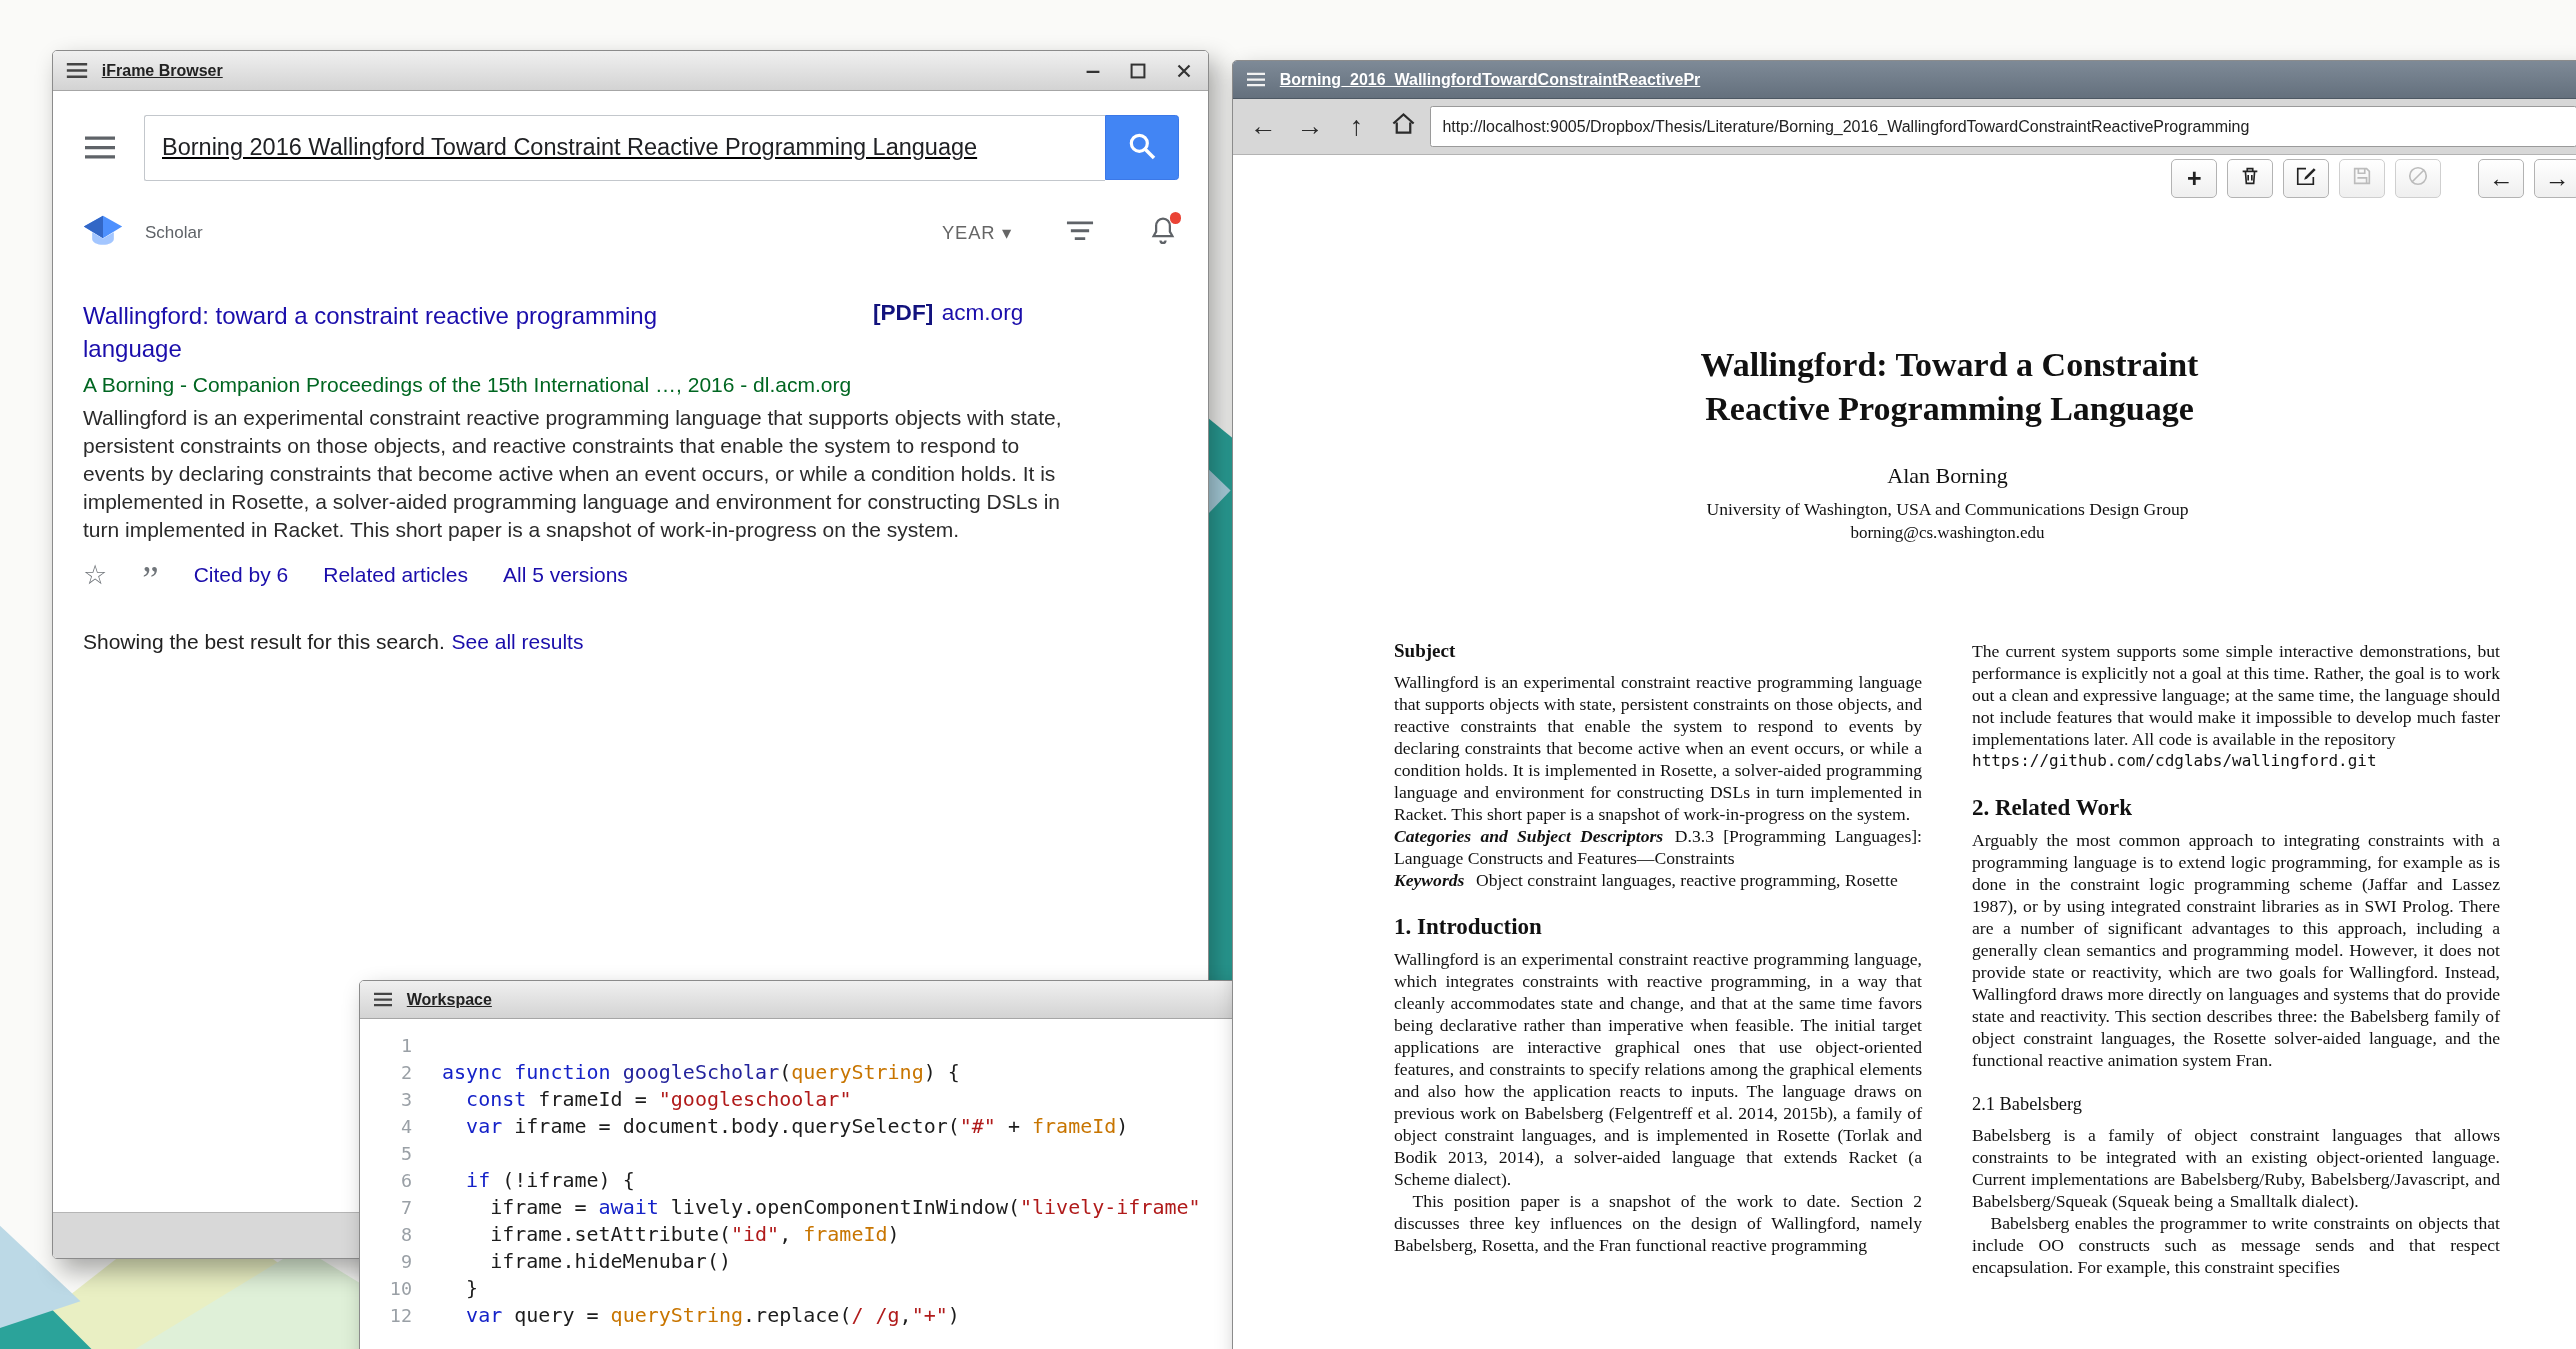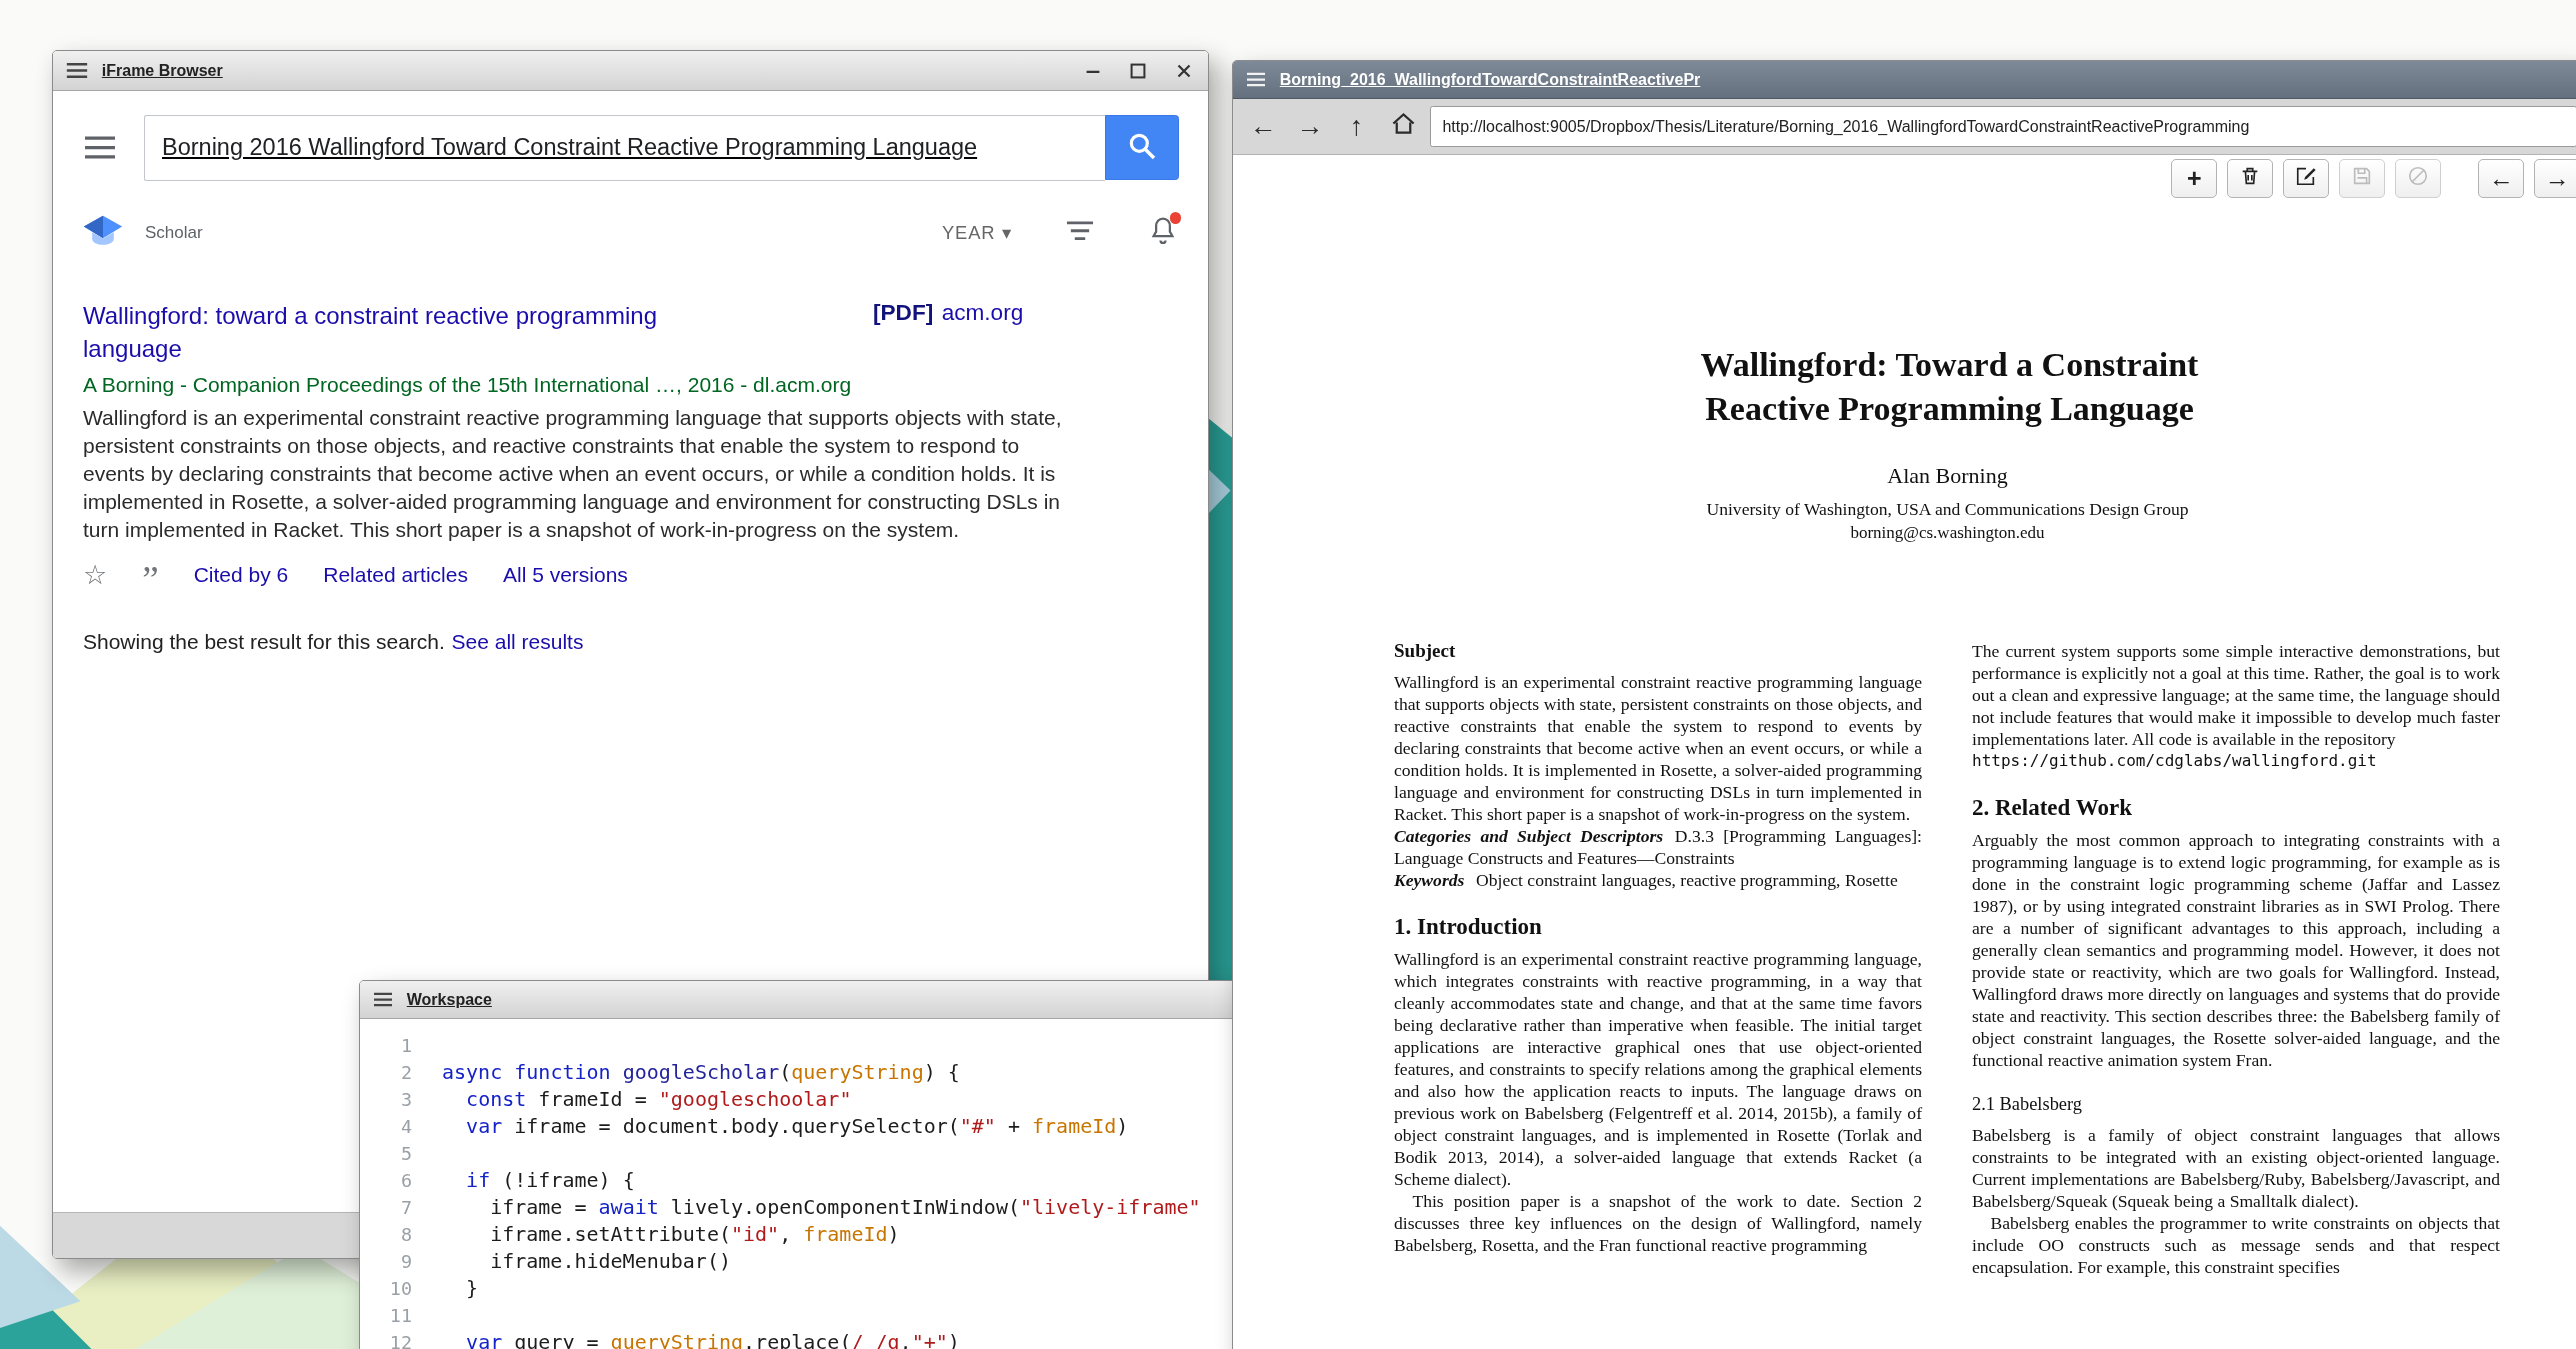--- a/index.html
+++ b/index.html
@@ -239,21 +239,20 @@
         <div class="code-line"><span class="code-gutter">1</span><span></span></div>
         <div class="code-line"><span class="code-gutter">2</span><span><span class="tok-kw">async</span><span class="tok-pl"> </span><span class="tok-kw">function</span><span class="tok-pl"> </span><span class="tok-fn">googleScholar</span><span class="tok-pl">(</span><span class="tok-vr">queryString</span><span class="tok-pl">) {</span></span></div>
         <div class="code-line"><span class="code-gutter">3</span><span><span class="tok-pl">  </span><span class="tok-kw">const</span><span class="tok-pl"> frameId = </span><span class="tok-str">"googleschoolar"</span></span></div>
         <div class="code-line"><span class="code-gutter">4</span><span><span class="tok-pl">  </span><span class="tok-kw">var</span><span class="tok-pl"> iframe = document.body.querySelector(</span><span class="tok-str">"#"</span><span class="tok-pl"> + </span><span class="tok-vr">frameId</span><span class="tok-pl">)</span></span></div>
         <div class="code-line"><span class="code-gutter">5</span><span></span></div>
         <div class="code-line"><span class="code-gutter">6</span><span><span class="tok-pl">  </span><span class="tok-kw">if</span><span class="tok-pl"> (!iframe) {</span></span></div>
         <div class="code-line"><span class="code-gutter">7</span><span><span class="tok-pl">    iframe = </span><span class="tok-kw">await</span><span class="tok-pl"> lively.openComponentInWindow(</span><span class="tok-str">"lively-iframe"</span></span></div>
         <div class="code-line"><span class="code-gutter">8</span><span><span class="tok-pl">    iframe.setAttribute(</span><span class="tok-str">"id"</span><span class="tok-pl">, </span><span class="tok-vr">frameId</span><span class="tok-pl">)</span></span></div>
         <div class="code-line"><span class="code-gutter">9</span><span><span class="tok-pl">    iframe.hideMenubar()</span></span></div>
         <div class="code-line"><span class="code-gutter">10</span><span><span class="tok-pl">  }</span></span></div>
-        <div class="code-line"><span class="code-gutter">11</span><span></span></div>
         <div class="code-line"><span class="code-gutter">12</span><span><span class="tok-pl">  </span><span class="tok-kw">var</span><span class="tok-pl"> query = </span><span class="tok-vr">queryString</span><span class="tok-pl">.replace(</span><span class="tok-rx">/ /g</span><span class="tok-pl">,</span><span class="tok-str">"+"</span><span class="tok-pl">)</span></span></div>
       </div>
   </section>
 
   <section class="window" id="pdf-win">
     <header class="titlebar dark">
       <span class="burger">
         <svg width="20" height="15" viewBox="0 0 26 20">
             <path d="M1 2.5h24M1 10h24M1 17.5h24" stroke="currentColor" stroke-width="3"></path>
           </svg>

